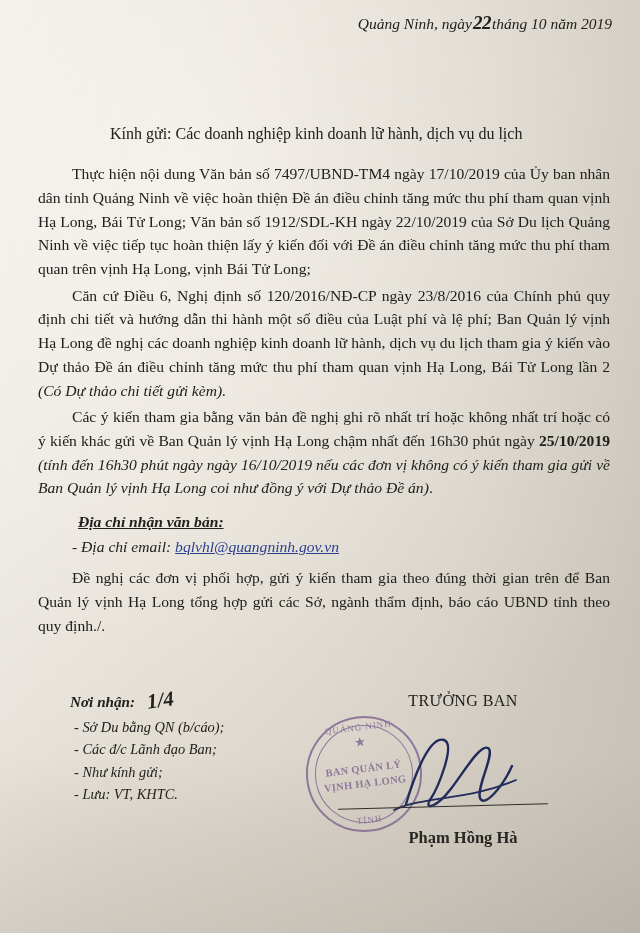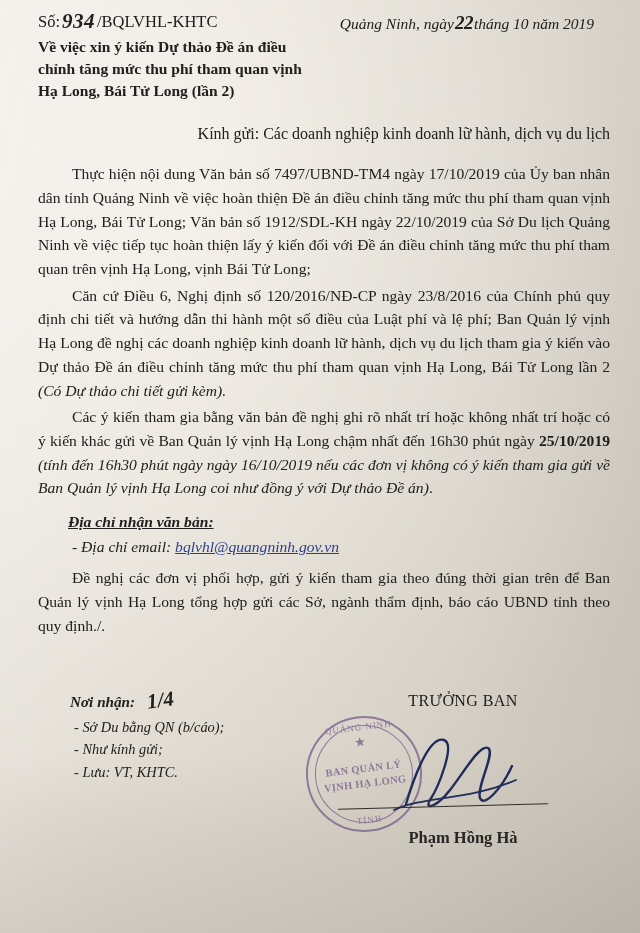--- a/index.html
+++ b/index.html
@@ -81,21 +81,21 @@
   }
   .subject {
     margin-top: 3px;
     font-size: 15.5px;
     font-weight: 700;
     line-height: 1.42;
     width: 320px;
   }
   .hdr-right {
     position: absolute;
-    right: 18px;
+    right: 0;
     top: 2px;
     font-style: italic;
     font-size: 15.5px;
     white-space: nowrap;
   }
   .hand-date {
     font-style: italic;
     font-weight: 700;
     font-size: 19px;
     padding: 0 1px;
@@ -107,36 +107,35 @@
     position: absolute;
     left: 18px;
     right: 10px;
     top: 122px;
     font-size: 15.6px;
     line-height: 1.52;
   }
   .kinhgui {
     margin: 0 0 16px 72px;
     font-size: 16px;
-    text-align: right;
   }
   p.para {
     margin: 0 0 3px 0;
     text-align: justify;
     text-indent: 34px;
   }
   .i { font-style: italic; font-family: Liberation Serif, serif; }
   .b { font-weight: 700; }
   .email {
     color: #2b3f8c;
     text-decoration: underline;
     font-style: italic;
   }
   .addr-head {
-    margin: 10px 0 1px 30px;
+    margin: 10px 0 1px 40px;
     font-weight: 700;
     font-style: italic;
     text-decoration: underline;
     font-size: 15.6px;
   }
   .addr-line {
     margin: 0 0 1px 0;
     text-indent: 34px;
     font-style: italic;
     text-align: justify;
@@ -271,30 +270,20 @@
     transform: rotate(-1.5deg);
   }
 </style>
 </head>
 <body>
 
 <div id="page">
   <div class="sheet">
 
     <div class="hdr">
-      <div class="hdr-left">
-        <div class="line-so">
-          <span class="txt">Số:</span><span class="hand-num">934</span><span class="txt">/BQLVHL-KHTC</span>
-        </div>
-        <div class="subject">
-          <div>Về việc xin ý kiến Dự thảo Đề án điều</div>
-          <div>chỉnh tăng mức thu phí tham quan vịnh</div>
-          <div>Hạ Long, Bái Tử Long (lần 2)</div>
-        </div>
-      </div>
       <div class="hdr-right">
         <span>Quảng Ninh, ngày</span><span class="hand-date">22</span><span>tháng 10 năm 2019</span>
       </div>
     </div>
 
     <div class="body">
 
       <div class="kinhgui">Kính gửi: Các doanh nghiệp kinh doanh lữ hành, dịch vụ du lịch</div>
 
       <p class="para">Thực hiện nội dung Văn bản số 7497/UBND-TM4 ngày 17/10/2019 của Ủy ban nhân dân tỉnh Quảng Ninh về việc hoàn thiện Đề án điều chỉnh tăng mức thu phí tham quan vịnh Hạ Long, Bái Tử Long; Văn bản số 1912/SDL-KH ngày 22/10/2019 của Sở Du lịch Quảng Ninh về việc tiếp tục hoàn thiện lấy ý kiến đối với Đề án điều chỉnh tăng mức thu phí tham quan trên vịnh Hạ Long, vịnh Bái Tử Long;</p>
@@ -318,20 +307,21 @@
       <p class="para" style="margin-top:8px;">Đề nghị các đơn vị phối hợp, gửi ý kiến tham gia theo đúng thời gian trên để Ban Quản lý vịnh Hạ Long tổng hợp gửi các Sở, ngành thẩm định, báo cáo UBND tỉnh theo quy định./.</p>
     </div>
 
     <div class="footer">
 
       <div class="noinhan">
         <span class="noinhan-title">Nơi nhận:</span>
         <span class="squiggle">1/4</span>
         <ul>
           <li>Sở Du bằng QN (b/cáo);</li>
+          <li>Các đ/c Lãnh đạo Ban;</li>
           <li>Như kính gửi;</li>
           <li>Lưu: VT, KHTC.</li>
         </ul>
       </div>
 
       <div class="signblock">
         <div class="sign-title">TRƯỞNG BAN</div>
       </div>
 
       <div class="stamp">

